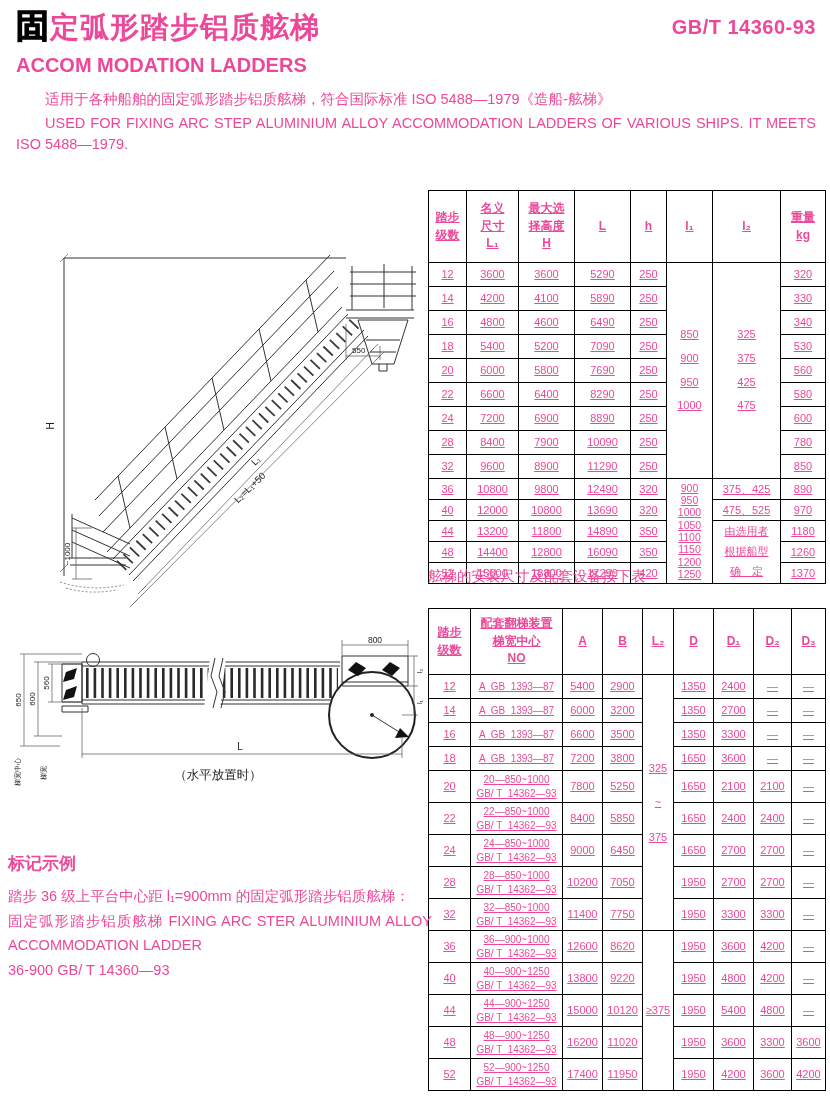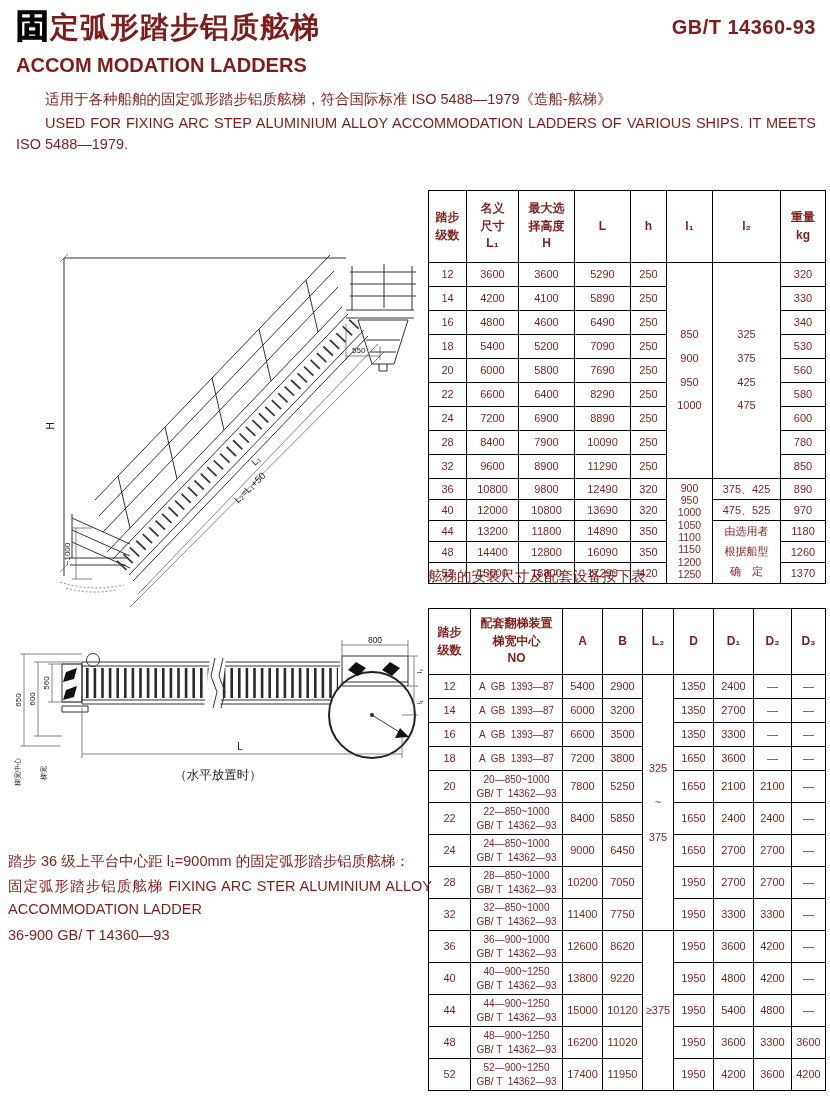--- a/index.html
+++ b/index.html
@@ -1,29 +1,29 @@
 <!DOCTYPE html>
 <html><head>
 <meta charset="utf-8">
 <style>
   html,body{margin:0;padding:0;background:#e8e8e8;}
   #page{position:relative;width:830px;height:1096px;background:#fff;
-        font-family:"Liberation Sans","DejaVu Sans",sans-serif;color:#7f1d1d;overflow:hidden;}
+        font-family:"Liberation Sans","DejaVu Sans",sans-serif;color:#ec4899;overflow:hidden;}
   
   .header{position:absolute;left:16px;top:6px;width:800px;}
   .title-row{display:flex;justify-content:space-between;align-items:flex-start;}
   .title-cn{font-size:29px;font-weight:bold;letter-spacing:1px;line-height:1.2;}
   .logo-char{font-size:33px;-webkit-text-stroke:1.3px #000;}
   .std-code{font-size:20px;font-weight:bold;margin-top:10px;letter-spacing:.5px;white-space:nowrap;}
   .title-en{font-size:20px;font-weight:bold;line-height:1.7;margin-top:2px;}
   .intro{font-size:14.5px;line-height:1.45;margin:0;text-align:justify;}
   .intro-cn{text-indent:2em;margin-top:7px;}
   .intro-en{text-indent:2em;margin-top:3px;}
   
-  .tbl{position:absolute;left:428px;width:397px;border-collapse:collapse;table-layout:fixed;}
+  .tbl{position:absolute;left:428px;width:397px;border-collapse:collapse;table-layout:fixed;text-decoration:underline;}
   .tbl th,.tbl td{border:1px solid #000;text-align:center;vertical-align:middle;
       white-space:pre-wrap;padding:0 1px;font-weight:normal;font-size:11px;line-height:1.3;overflow:hidden;}
   .tbl th{font-size:12px;font-weight:bold;line-height:1.45;}
   #table1{top:190px;}
   #table1 thead tr{height:72px;}
   #table1 tbody tr{height:24px;}
   #table1 tbody tr:nth-child(n+10){height:21px;}
   #table2{top:608px;}
   #table2 thead tr{height:66px;}
   #table2 tbody tr{height:24px;}
@@ -487,18 +487,19 @@
           <td>11950</td>
           <td>1950</td>
           <td>4200</td>
           <td>3600</td>
           <td>4200</td>
         </tr>
       </tbody>
     </table>
 
   <div class="marking">
+    <h3>标记示例</h3>
     <p>踏步 36 级上平台中心距 l₁=900mm 的固定弧形踏步铝质舷梯：</p>
     <p>固定弧形踏步铝质舷梯 FIXING ARC STER ALUMINIUM ALLOY ACCOMMODATION LADDER</p>
     <p>36-900 GB/ T 14360—93</p>
   </div>
 
 </div>
 
 </body></html>

